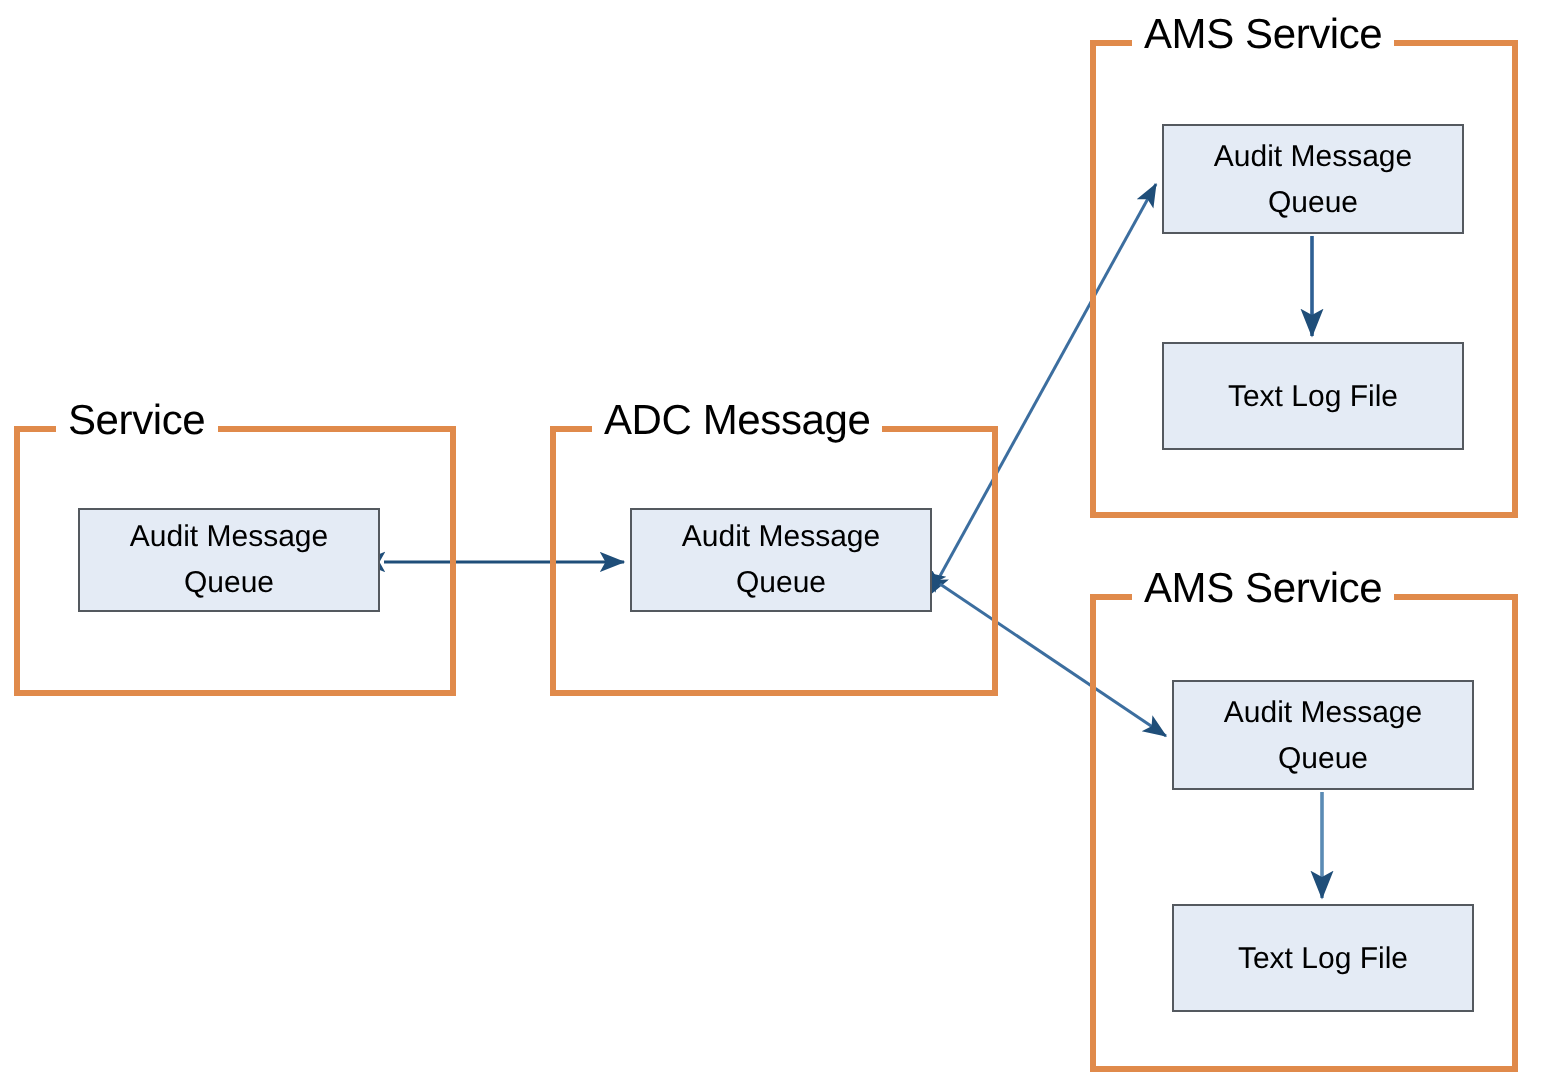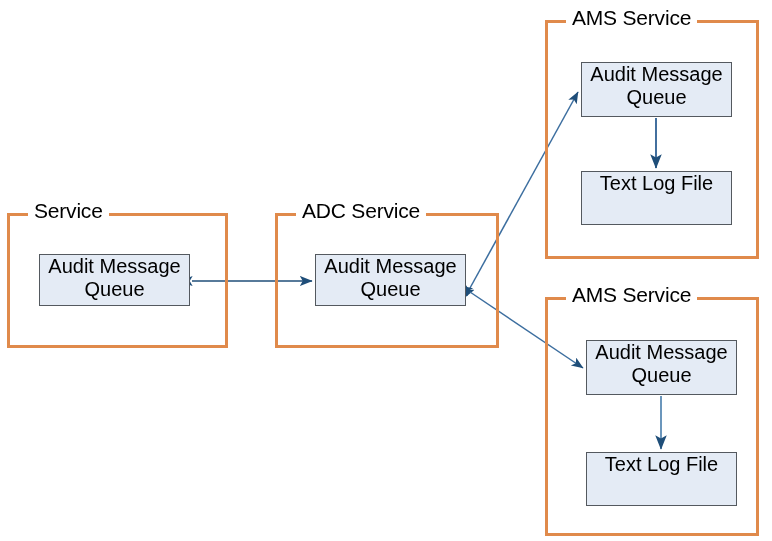--- a/index.html
+++ b/index.html
@@ -38,23 +38,24 @@
     letter-spacing: -0.2px;
   }
 
   
   .node {
     position: absolute;
     box-sizing: border-box;
     background: #E4EBF5;
     border: 1.5px solid #54595F;
     display: flex;
+    align-items: center;
     justify-content: center;
     text-align: center;
-    font-size: 20px;
+    font-size: 15px;
     color: #000000;
     line-height: 23px;
     padding: 0 4px;
   }
   .node .node-label {
     display: block;
     width: 100%;
   }
 
   
@@ -112,21 +113,21 @@
   </svg>
 
   <div class="group" style="left:7px; top:213px; width:221px; height:135px;">
     <span class="group-title">Service</span>
   </div>
   <div class="node" style="left:39px; top:254px; width:151px; height:52px;">
     <span class="node-label">Audit Message Queue</span>
   </div>
 
   <div class="group" style="left:275px; top:213px; width:224px; height:135px;">
-    <span class="group-title">ADC Service</span>
+    <span class="group-title">ADC Message</span>
   </div>
   <div class="node" style="left:315px; top:254px; width:151px; height:52px;">
     <span class="node-label">Audit Message Queue</span>
   </div>
 
   <div class="group" style="left:545px; top:20px; width:214px; height:239px;">
     <span class="group-title">AMS Service</span>
   </div>
   <div class="node" style="left:581px; top:62px; width:151px; height:55px;">
     <span class="node-label">Audit Message Queue</span>

